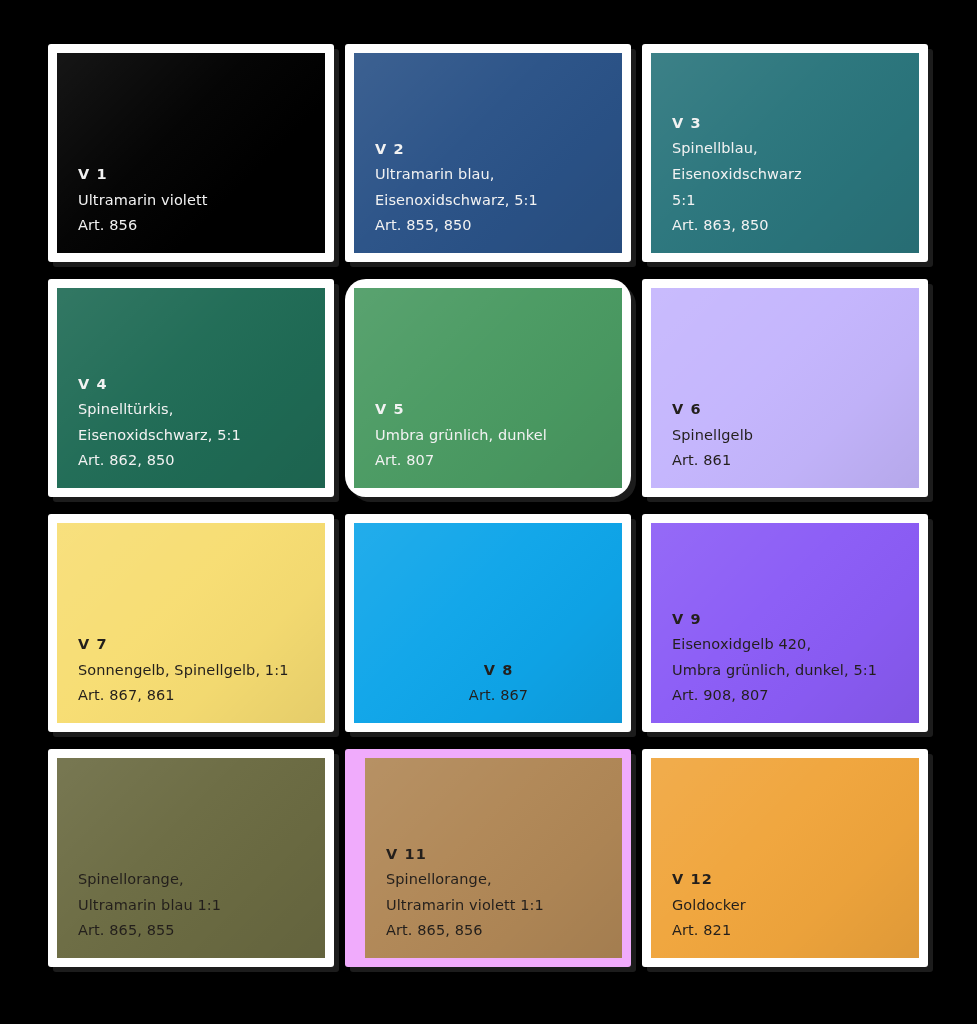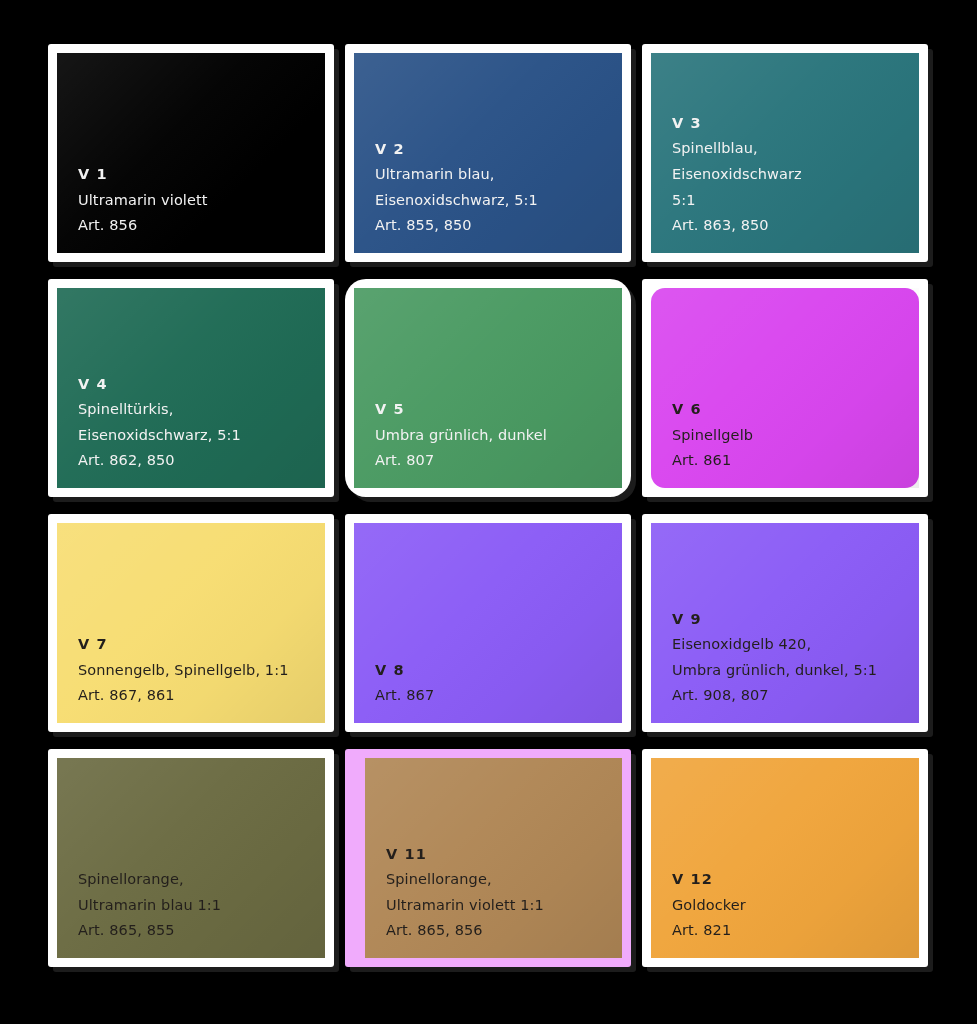--- a/index.html
+++ b/index.html
@@ -111,35 +111,35 @@
       </div>
     </div>
     <div class="swatch-card" style="background: rgb(255, 255, 255); box-shadow: rgb(28, 28, 28) 5px 5px 0px 0px; border-radius: 21px;">
       <div class="swatch-fill text-light" style="background: rgb(74, 154, 98);">
         <div class="swatch-code">V 5</div>
         <div class="swatch-line">Umbra grünlich, dunkel</div>
         <div class="swatch-line">Art. 807</div>
       </div>
     </div>
     <div class="swatch-card" style="background: rgb(255, 255, 255); box-shadow: rgb(28, 28, 28) 5px 5px 0px 0px;">
-      <div class="swatch-fill text-dark" style="background: #d946ef; border-radius: 14px;">
+      <div class="swatch-fill text-dark" style="background: #c4b5fd;">
         <div class="swatch-code">V 6</div>
         <div class="swatch-line">Spinellgelb</div>
         <div class="swatch-line">Art. 861</div>
       </div>
     </div>
     <div class="swatch-card" style="background: rgb(255, 255, 255); box-shadow: rgb(28, 28, 28) 5px 5px 0px 0px;">
       <div class="swatch-fill text-dark" style="background: rgb(247, 221, 114);">
         <div class="swatch-code">V 7</div>
         <div class="swatch-line">Sonnengelb, Spinellgelb, 1:1</div>
         <div class="swatch-line">Art. 867, 861</div>
       </div>
     </div>
     <div class="swatch-card" style="background: rgb(255, 255, 255); box-shadow: rgb(28, 28, 28) 5px 5px 0px 0px;">
-      <div class="swatch-fill text-dark" style="background: #8b5cf6;">
+      <div class="swatch-fill text-dark" style="background: #0ea5e9; text-align: center;">
         <div class="swatch-code">V 8</div>
         <div class="swatch-line">Art. 867</div>
       </div>
     </div>
     <div class="swatch-card" style="background: rgb(255, 255, 255); box-shadow: rgb(28, 28, 28) 5px 5px 0px 0px;">
       <div class="swatch-fill text-dark" style="background: #8b5cf6;">
         <div class="swatch-code">V 9</div>
         <div class="swatch-line">Eisenoxidgelb 420,</div>
         <div class="swatch-line">Umbra grünlich, dunkel, 5:1</div>
         <div class="swatch-line">Art. 908, 807</div>

